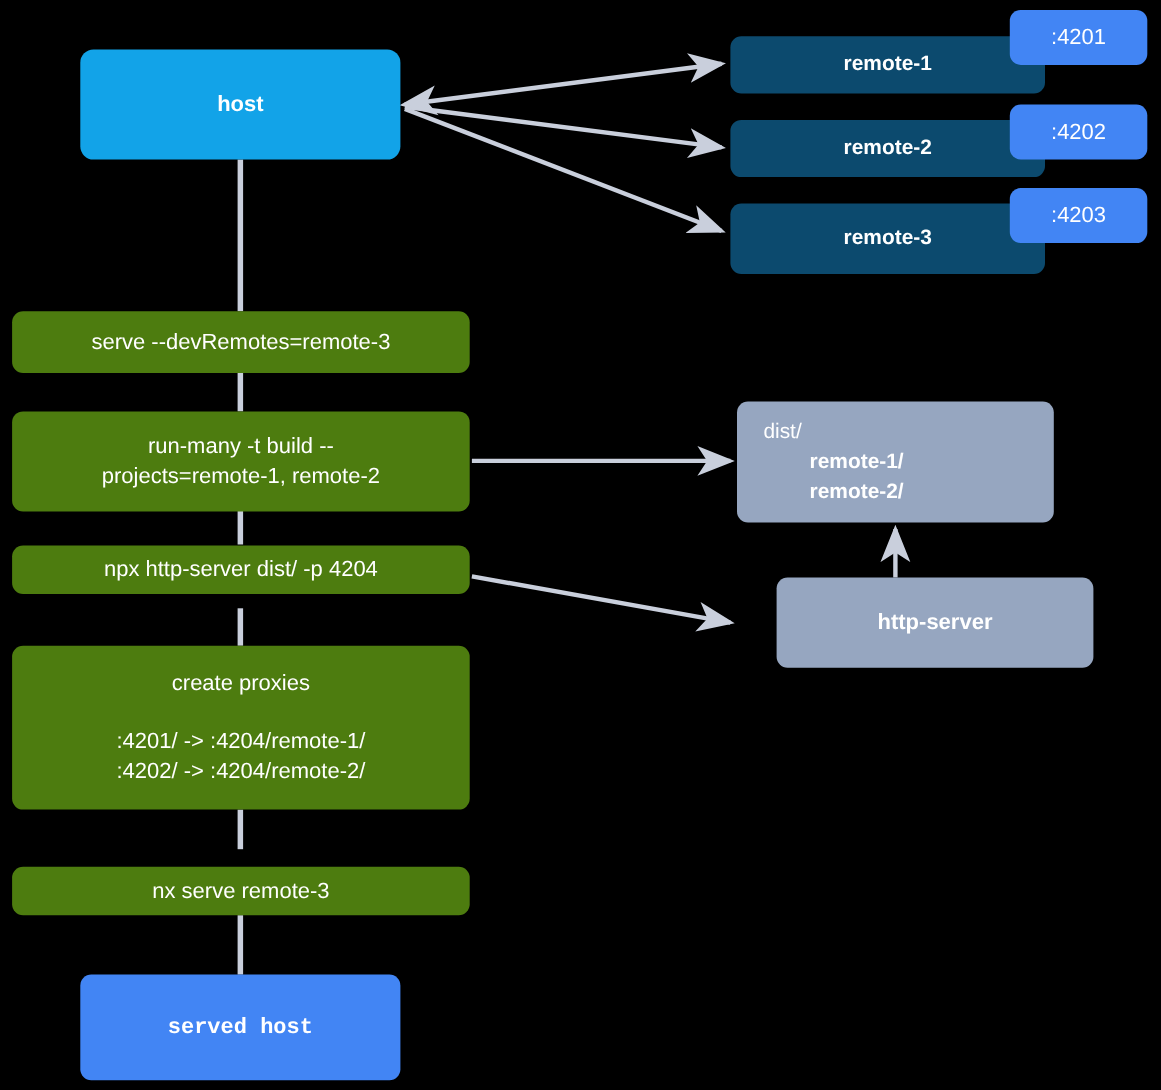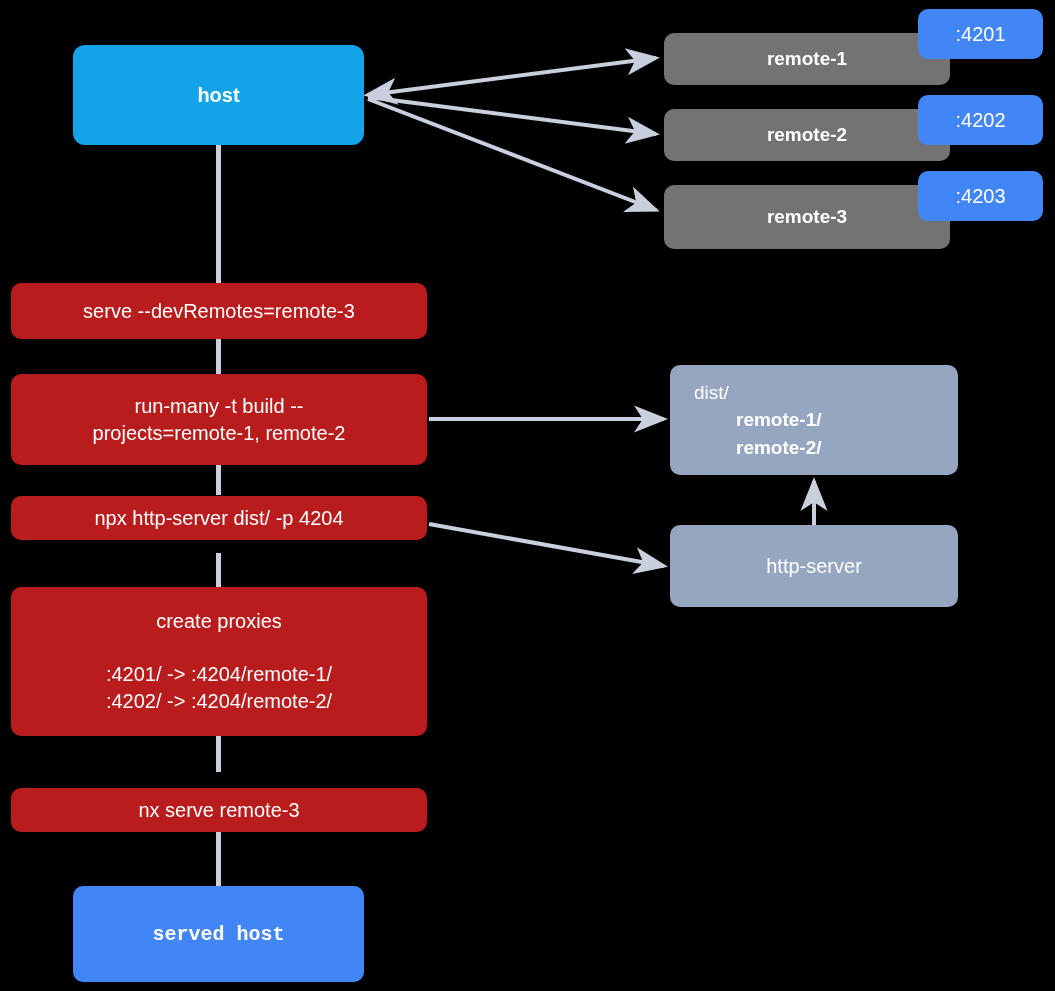--- a/index.html
+++ b/index.html
@@ -35,44 +35,45 @@
     font-size: 20px;
     font-weight: bold;
   }
   .node.served-node {
     background: #4285F4;
     font-size: 20px;
     font-weight: bold;
     font-family: Liberation Mono, monospace;
   }
   .node.cmd-node {
-    background: #b91c1c;
+    background: #4d7c0f;
     font-size: 20px;
     font-weight: normal;
     line-height: 1.35;
   }
   .node.remote-node {
-    background: #737373;
+    background: #0c4a6e;
     font-size: 19px;
     font-weight: bold;
   }
   .node.artifact-node {
     background: #96A6C0;
     font-size: 19px;
     font-weight: normal;
     align-items: flex-start;
     justify-content: center;
     text-align: left;
     line-height: 1.45;
     padding-left: 24px;
   }
   .node.server-node {
     background: #96A6C0;
     font-size: 20px;
-    font-weight: normal;
+    font-weight: bold;
+    margin-left: 36px;
   }
   .badge {
     position: absolute;
     box-sizing: border-box;
     border-radius: 10px;
     background: #4285F4;
     color: #ffffff;
     font-size: 20px;
     font-weight: normal;
     display: flex;

